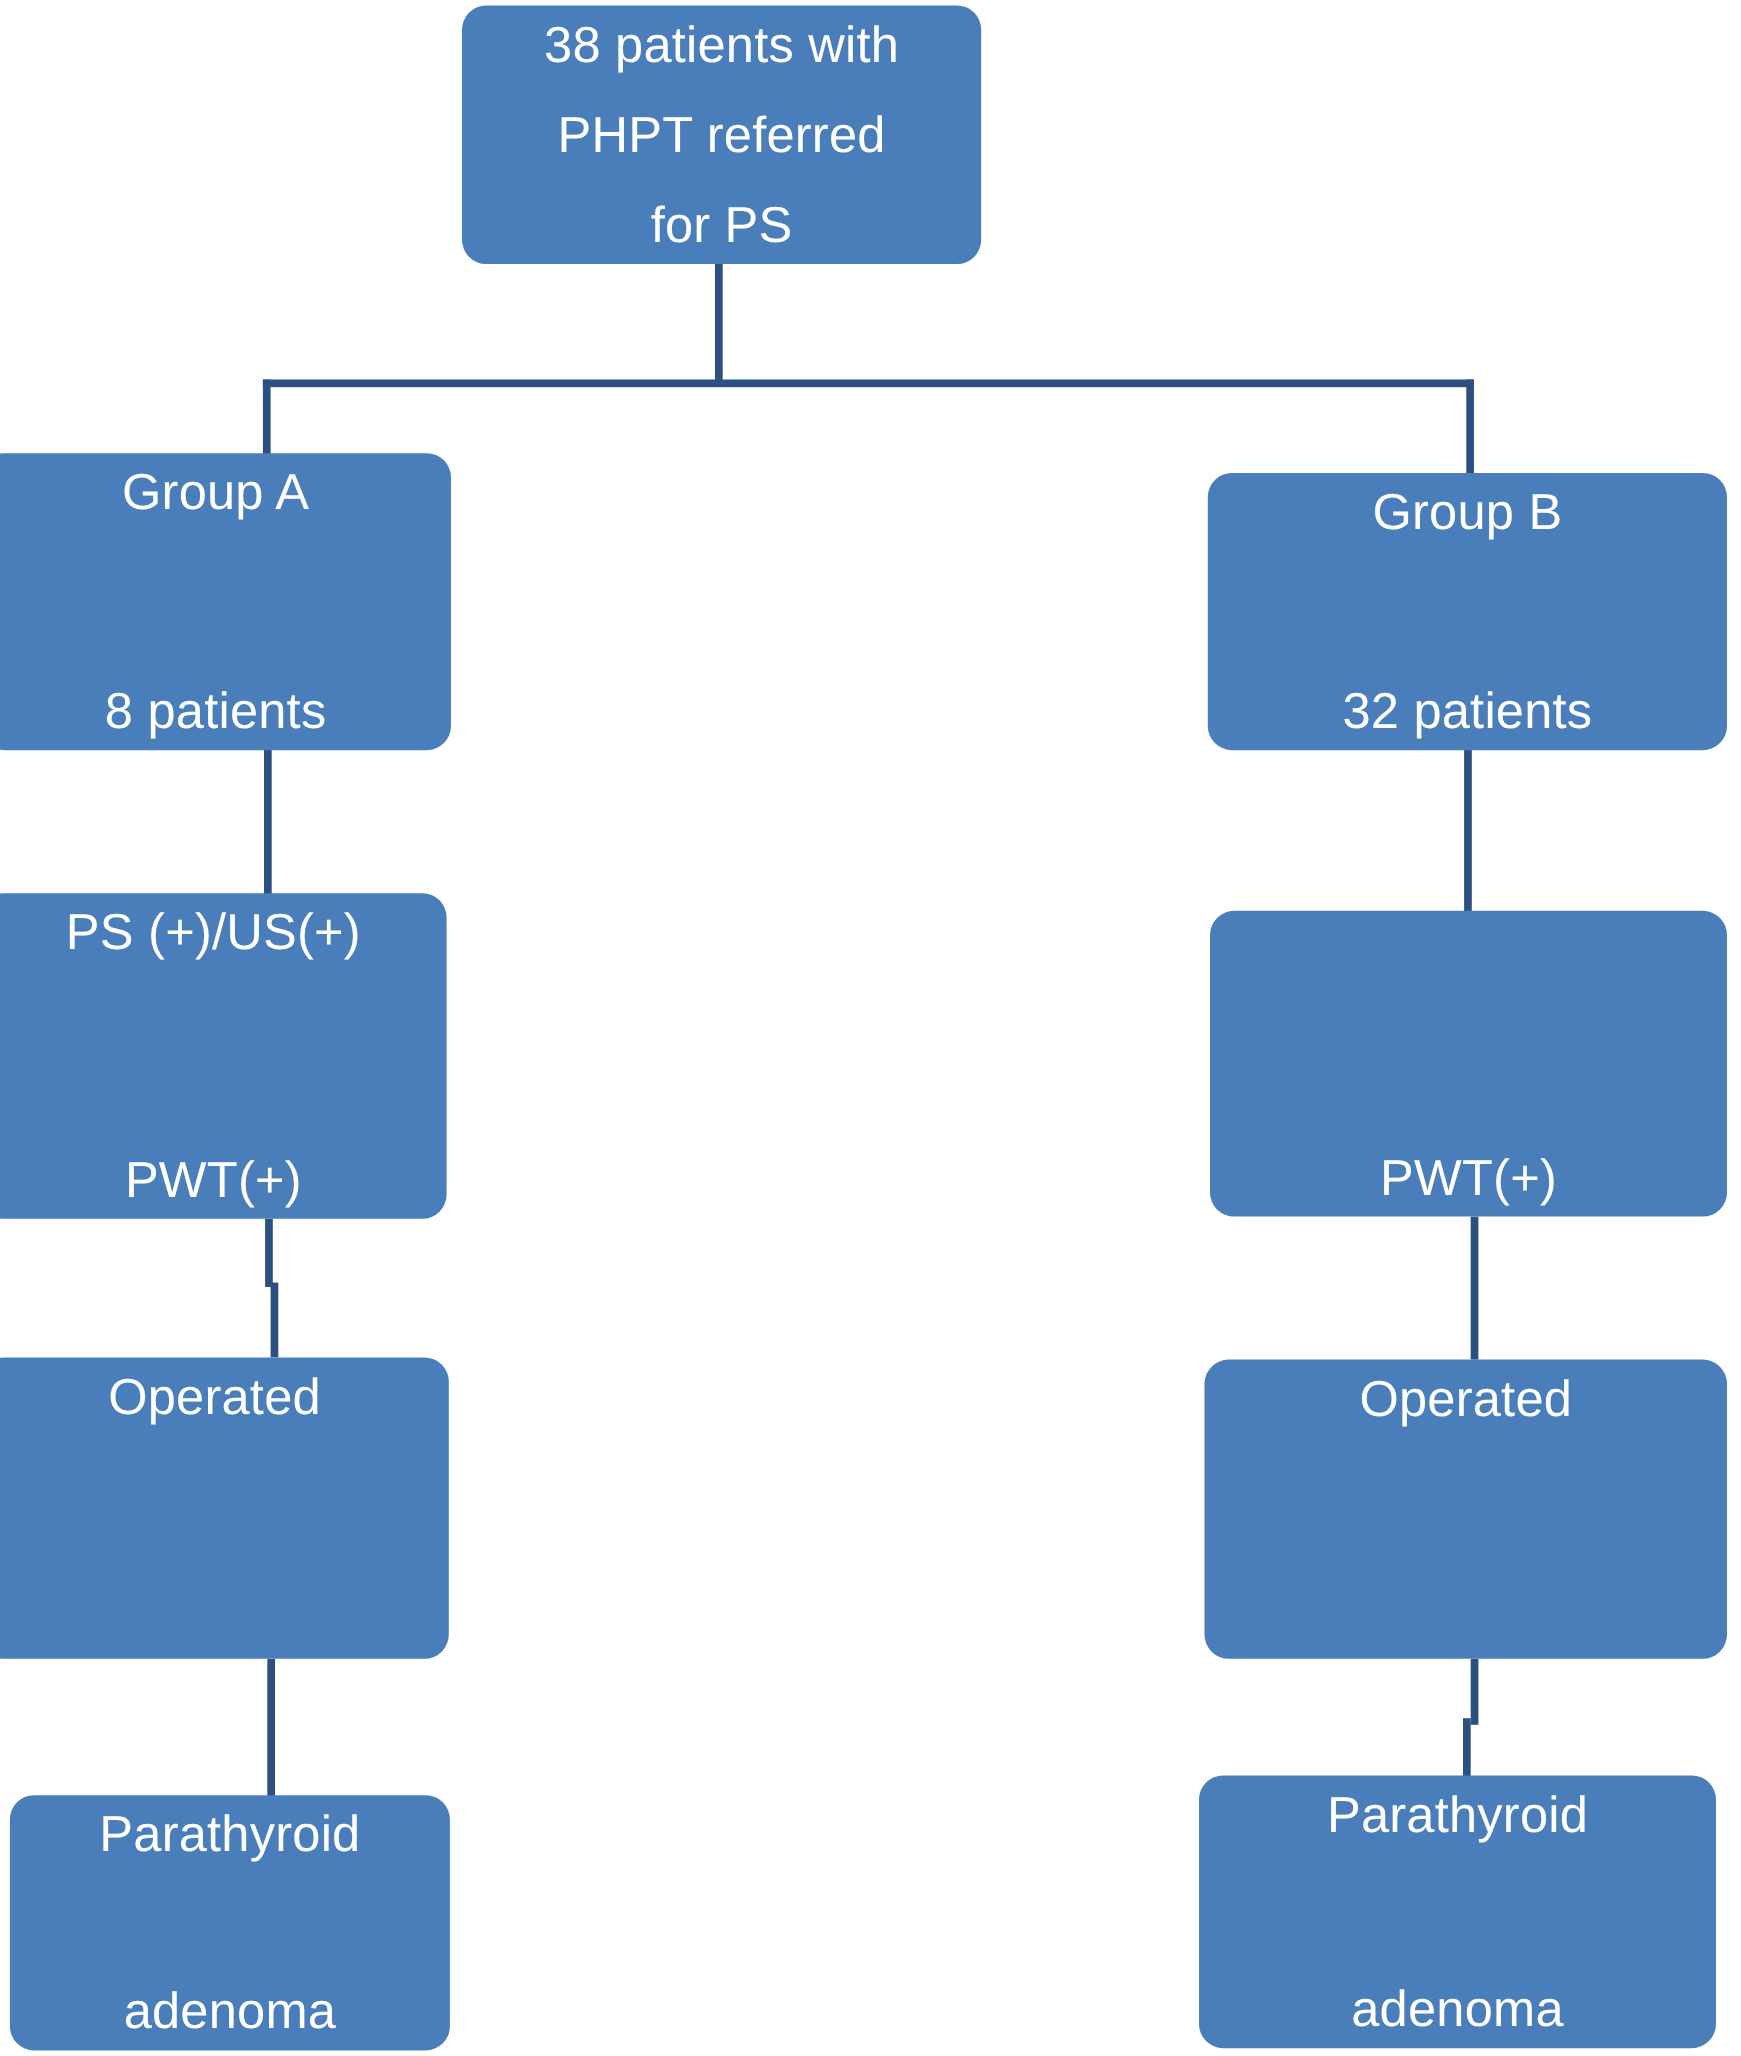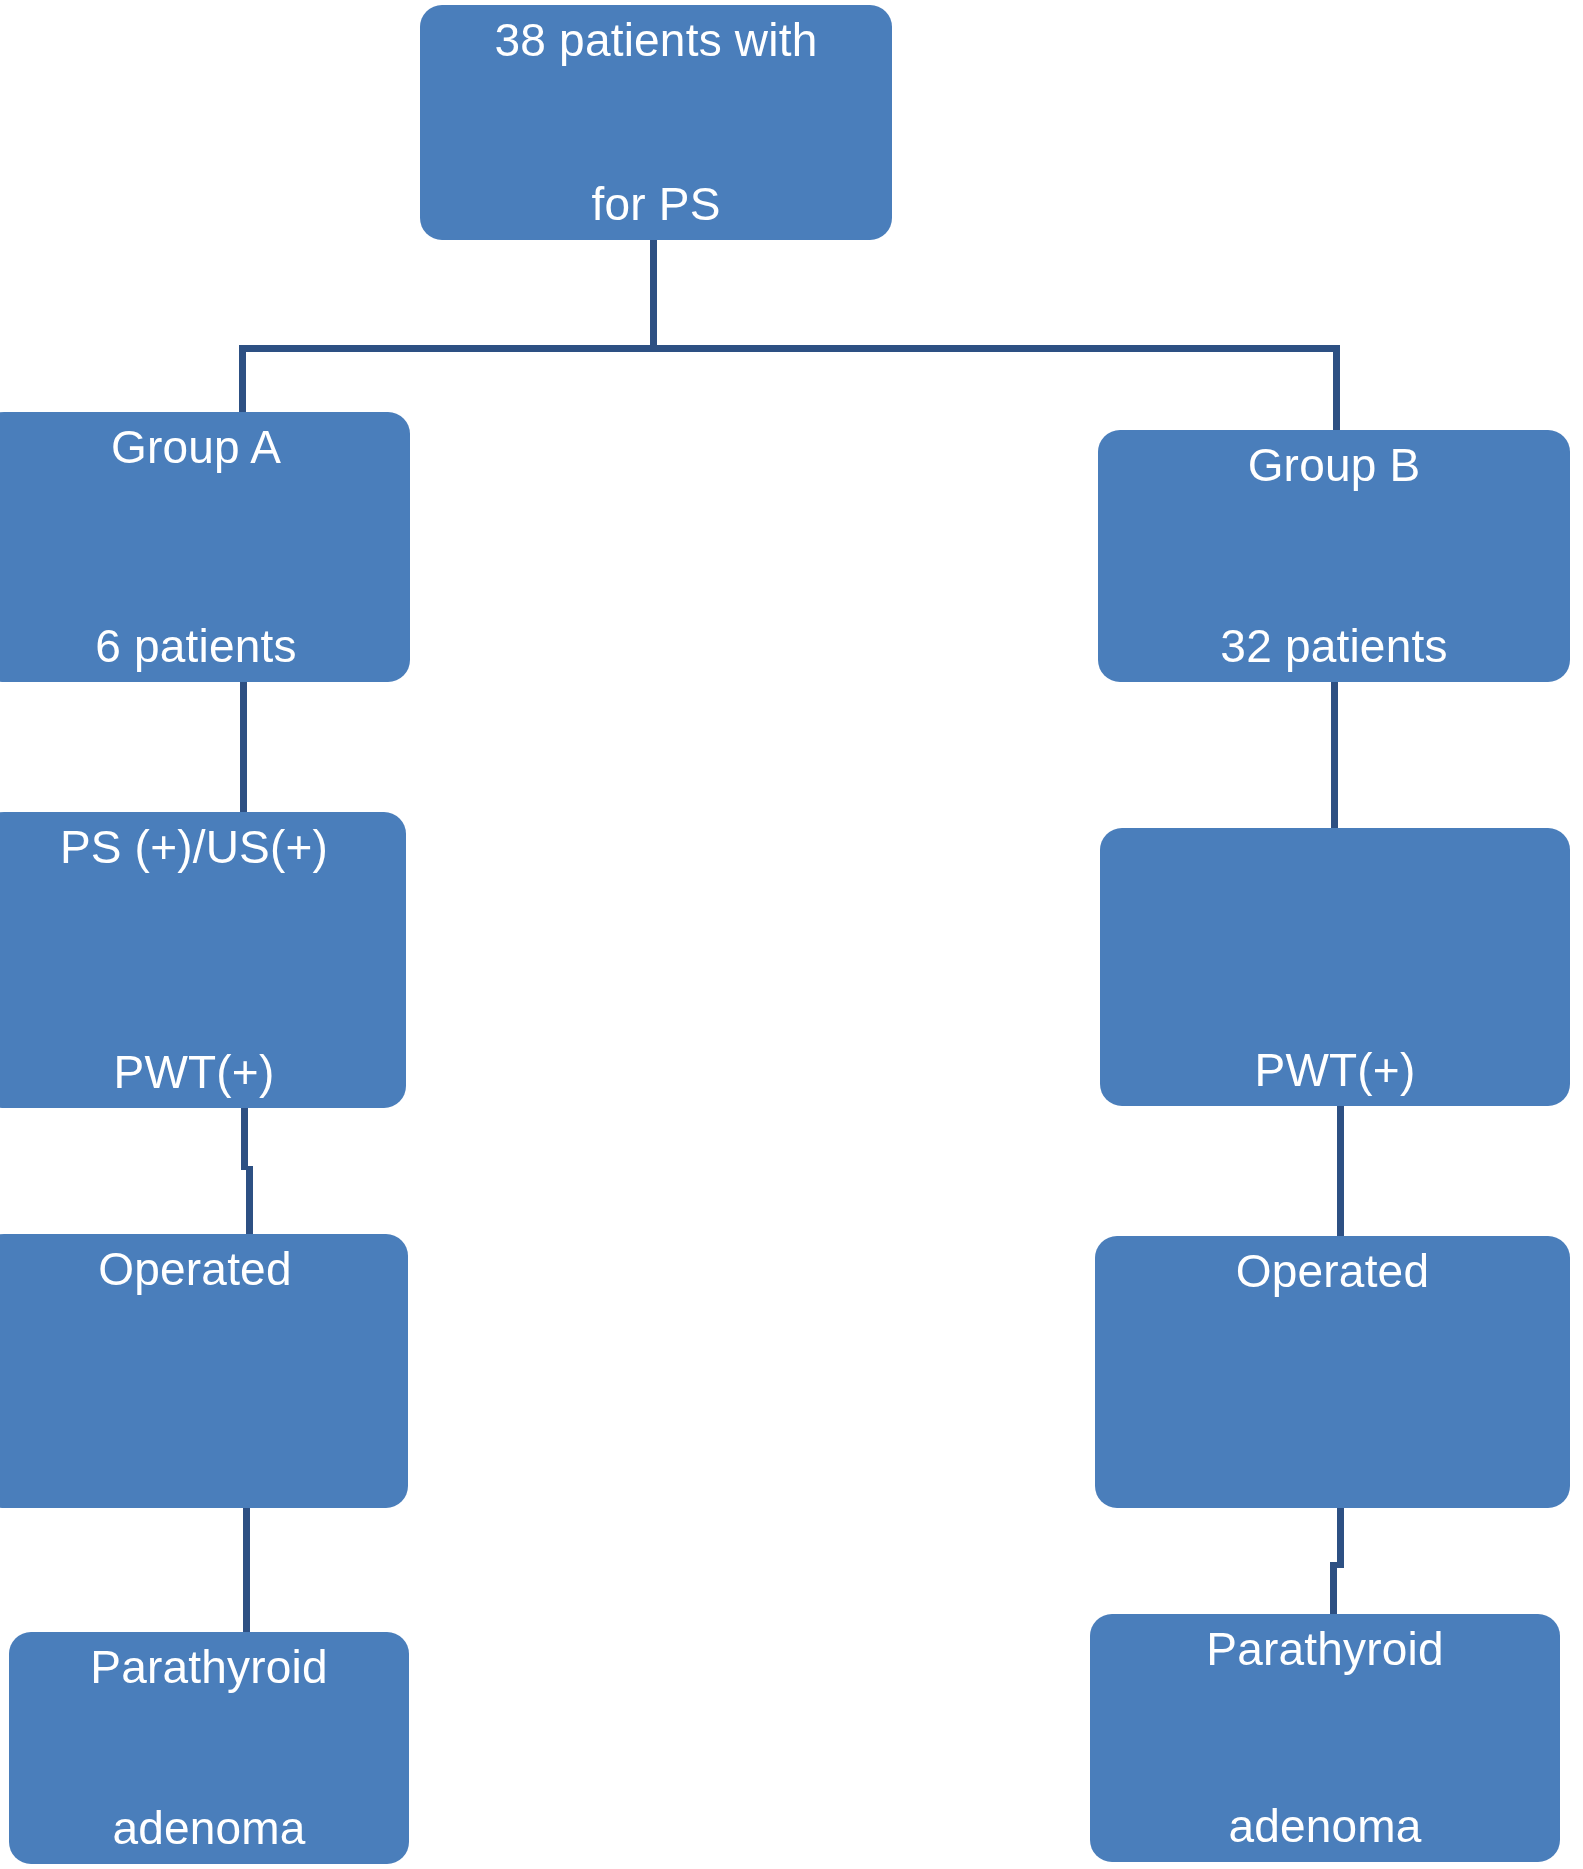--- a/index.html
+++ b/index.html
@@ -68,26 +68,27 @@
 
   <div class="conn conn-v" style="left:1337px; top:1106px; height:130px;"></div>
 
   <div class="conn conn-v" style="left:243px; top:1508px; height:126px;"></div>
 
   <div class="conn conn-v" style="left:1337px; top:1508px; height:60px;"></div>
   <div class="conn conn-v" style="left:1330px; top:1562px; height:58px;"></div>
 
   <div class="node" style="left:420px; top:5px; width:472px; height:235px;">
     <span class="line">38 patients with</span>
+    <span class="line">PHPT referred</span>
     <span class="line">for PS</span>
   </div>
 
   <div class="node" style="left:-18px; top:412px; width:428px; height:270px;">
     <span class="line">Group A</span>
-    <span class="line">6 patients</span>
+    <span class="line">8 patients</span>
   </div>
 
   <div class="node" style="left:1098px; top:430px; width:472px; height:252px;">
     <span class="line">Group B</span>
     <span class="line">32 patients</span>
   </div>
 
   <div class="node" style="left:-18px; top:812px; width:424px; height:296px;">
     <span class="line">PS (+)/US(+)</span>
     <span class="spacer"></span>

